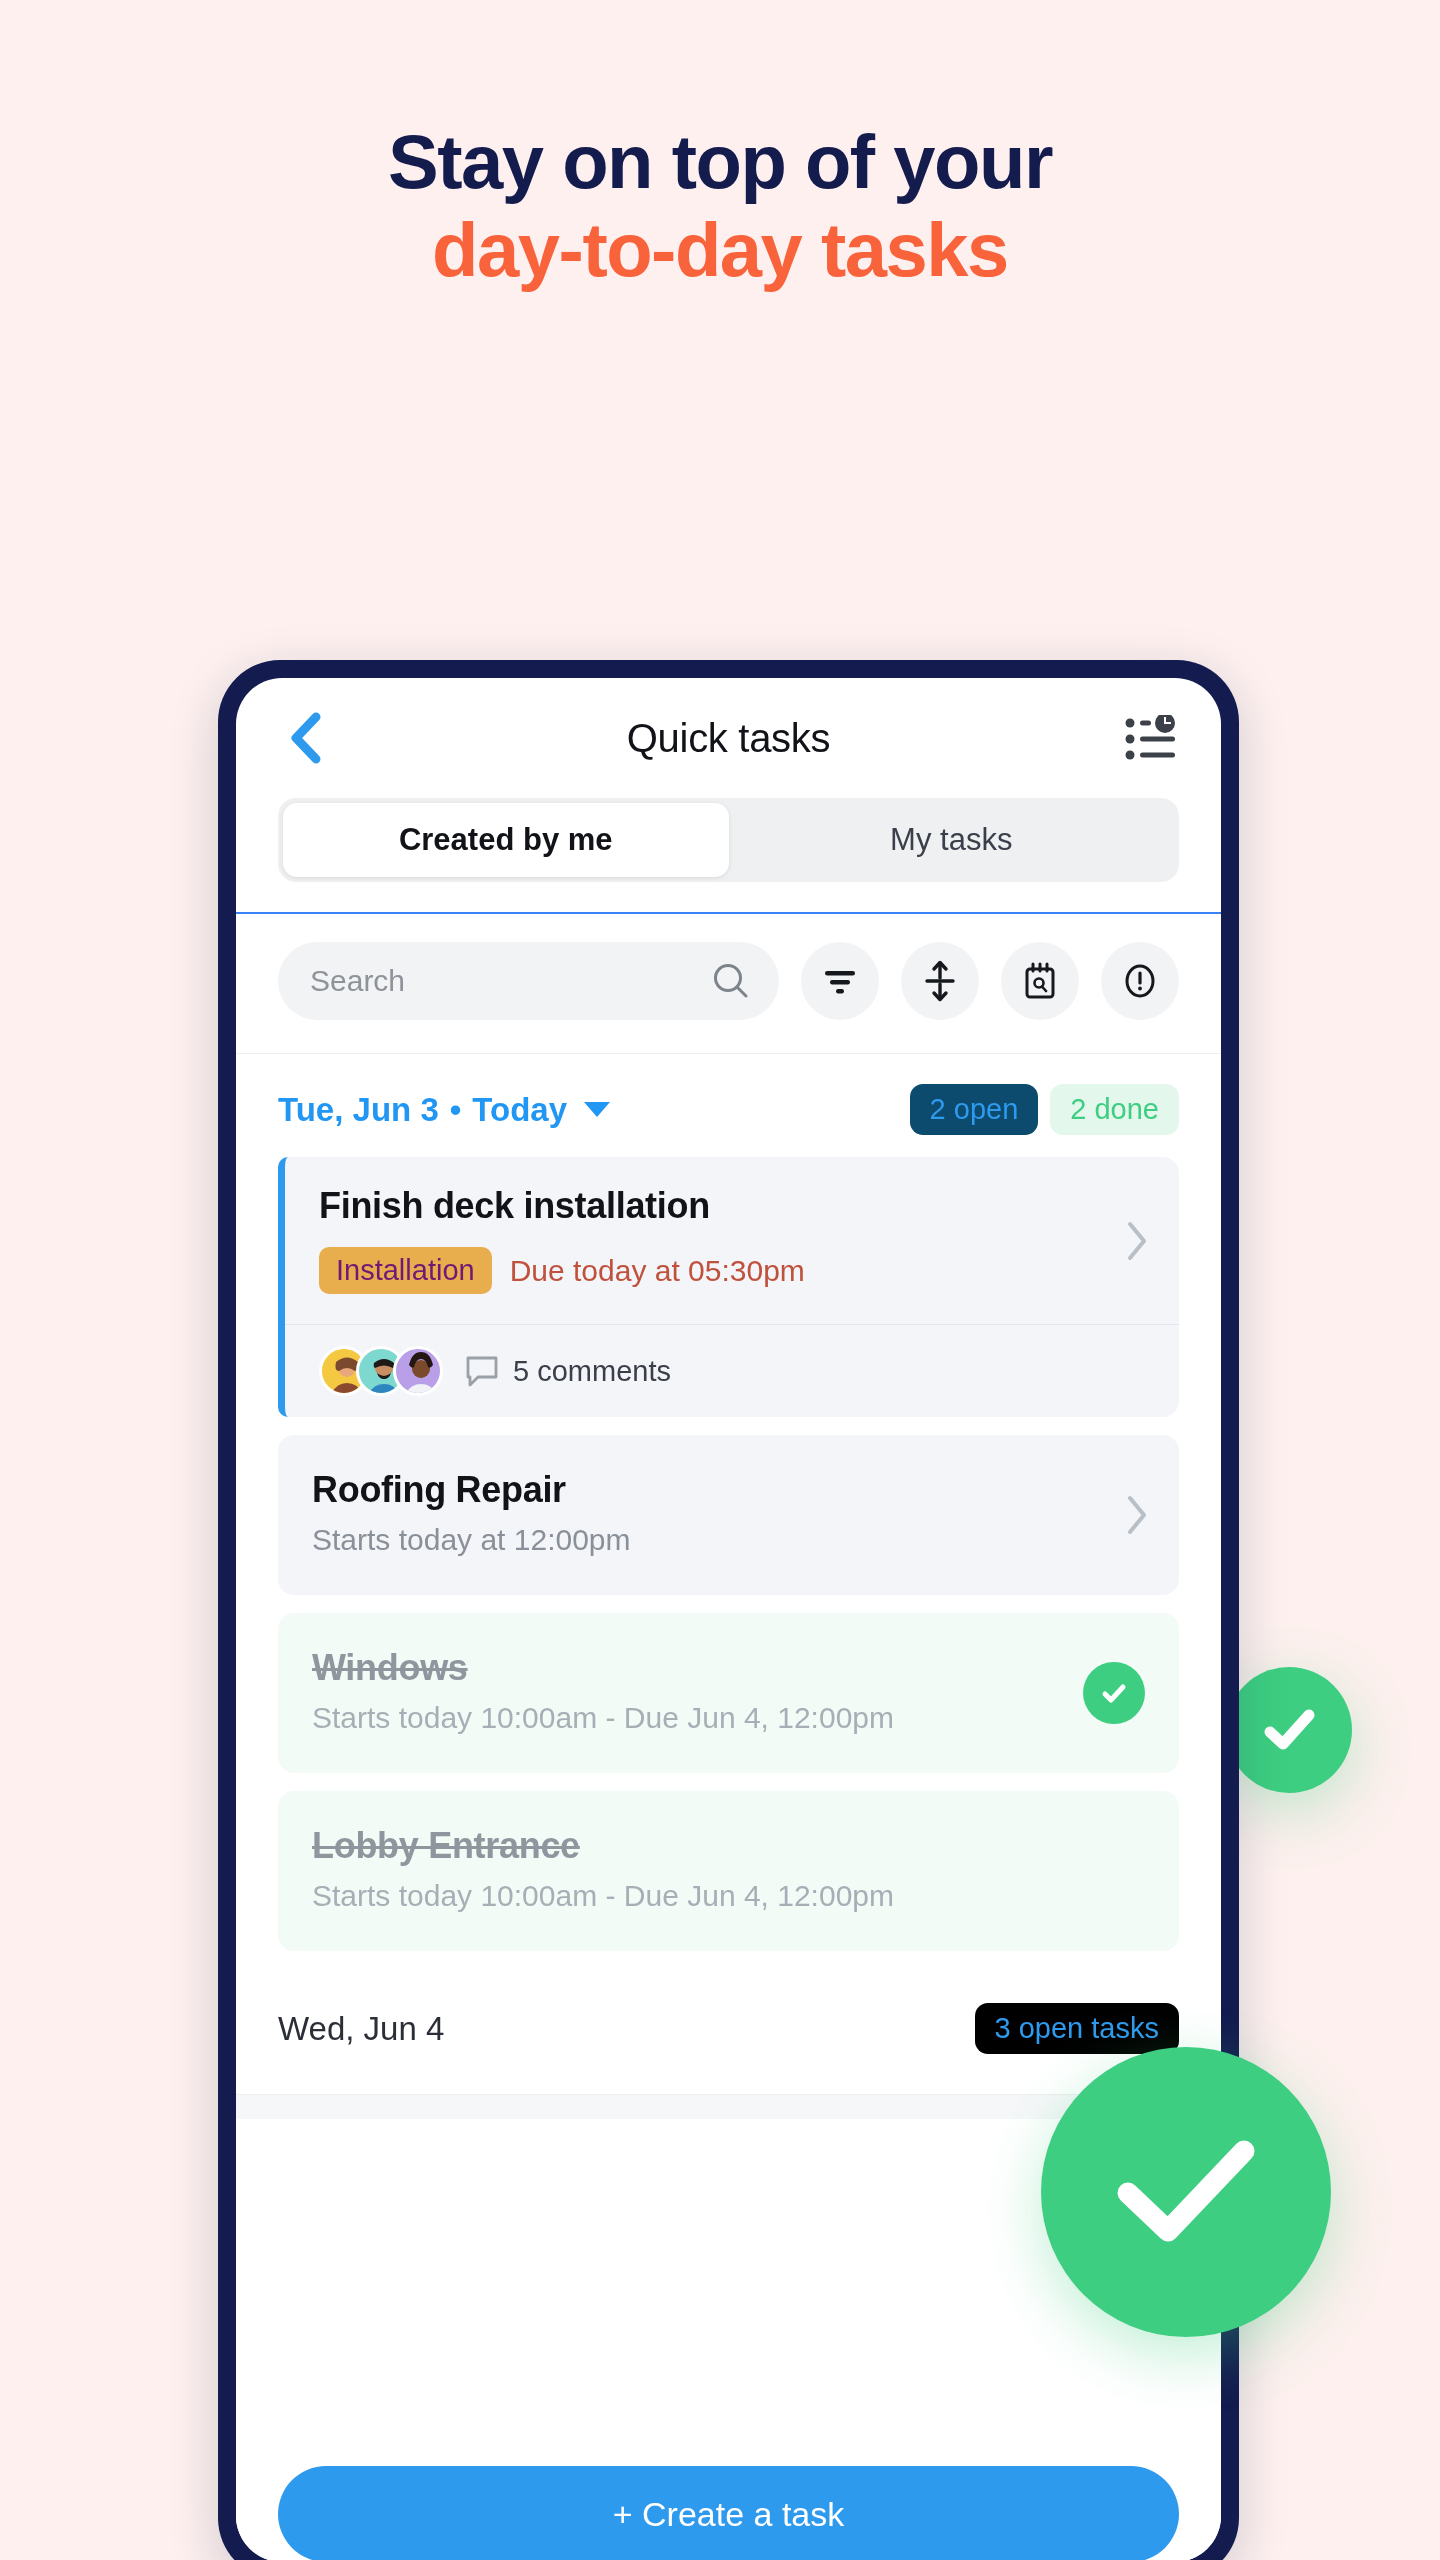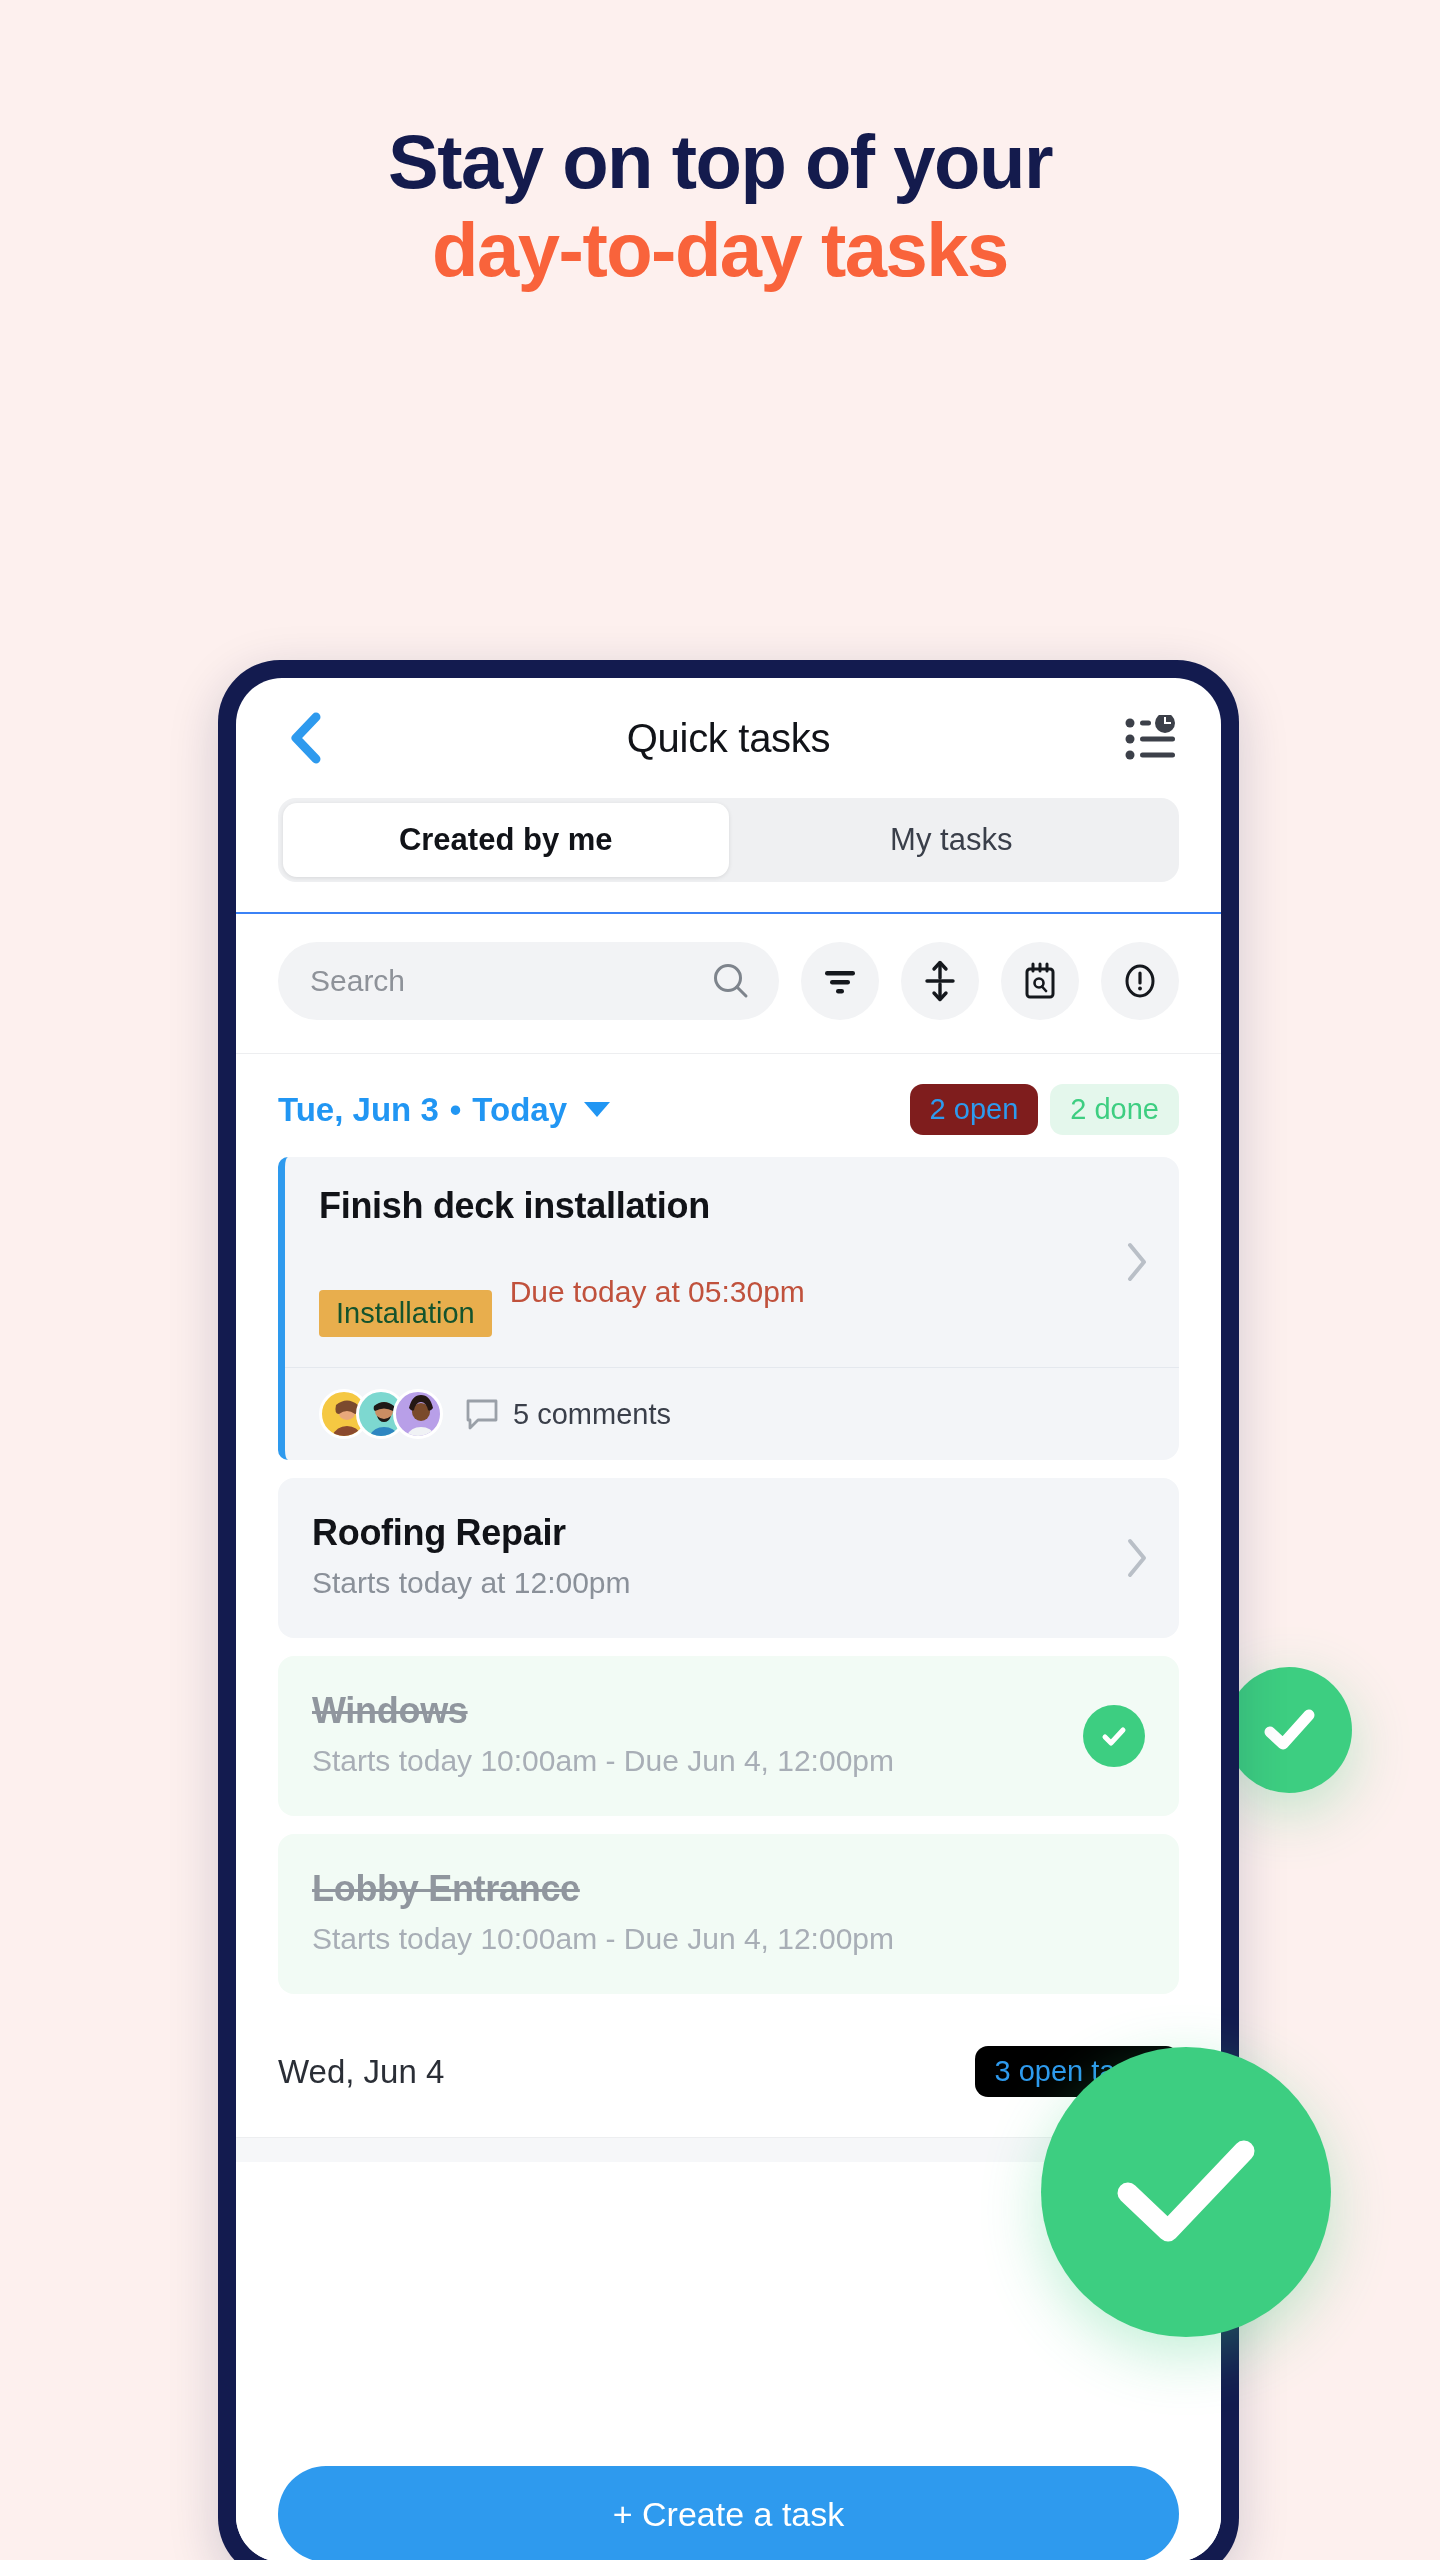--- a/index.html
+++ b/index.html
@@ -120,39 +120,38 @@
   .date-left { display:flex; align-items:center; gap:11px; }
   .date-main { font-size:33px; font-weight:700; color:#2196F3; }
   .date-dot  { font-size:33px; font-weight:700; color:#2196F3; }
   .date-today{ font-size:33px; font-weight:700; color:#2196F3; }
   .caret { width:0;height:0;border-left:13px solid transparent;border-right:13px solid transparent;border-top:15px solid #2196F3; margin-left:6px; }
   .badges { margin-left:auto; display:flex; gap:12px; }
   .badge {
     padding:9px 20px; border-radius:13px;
     font-size:29px; line-height:1.15;
   }
-  .badge-open { background:#7f1d1d; color:#2E9AEE; }
+  .badge-open { background:#0c4a6e; color:#2E9AEE; }
   .badge-done { background:#E4F7EC; color:#3DCE81; }
 
   
   .card-pad { padding:0 42px 18px; }
   .card {
     background:#F3F5F8; border-radius:16px;
     position:relative; overflow:hidden;
   }
   .card.accent { border-left:7px solid #2E9AEE; border-radius:10px 16px 16px 10px; }
   .card-body { padding:28px 34px 30px; position:relative; }
   .card-title { font-size:36px; font-weight:700; color:#111318; letter-spacing:-.3px; }
   .card-sub   { font-size:30px; color:#8A9099; margin-top:12px; }
   .card-meta  { display:flex; align-items:center; gap:18px; margin-top:20px; }
   .tag {
-    background:#E8AE4D; color:#14532d;
-    padding:7px 17px; border-radius:4px;
+    background:#E8AE4D; color:#701a75;
+    padding:7px 17px; border-radius:10px;
     font-size:29px;
-    margin-top:43px;
   }
   .due { font-size:30px; color:#C0513C; }
   .chev {
     position:absolute; right:30px; top:50%; transform:translateY(-50%);
   }
 
   .card-footer {
     border-top:1px solid #E4E8EE;
     padding:21px 34px;
     display:flex; align-items:center; gap:22px;

